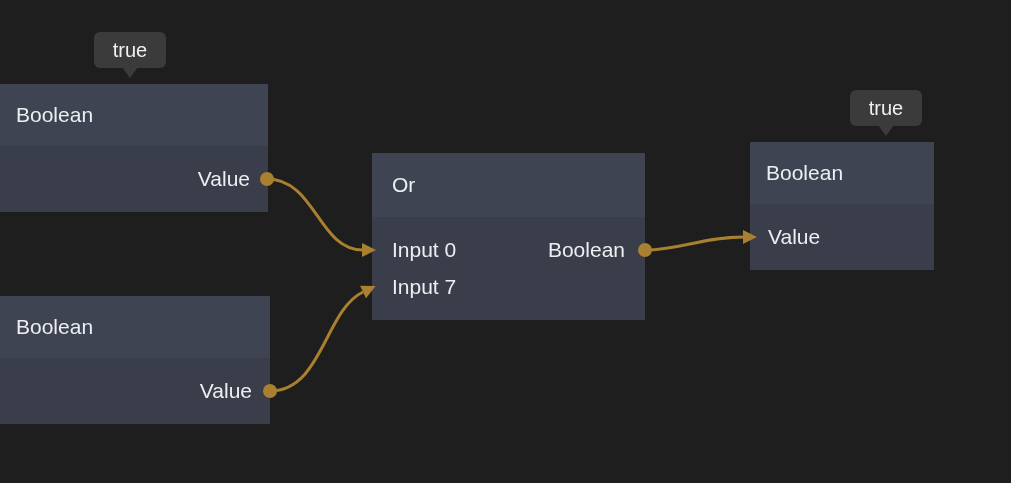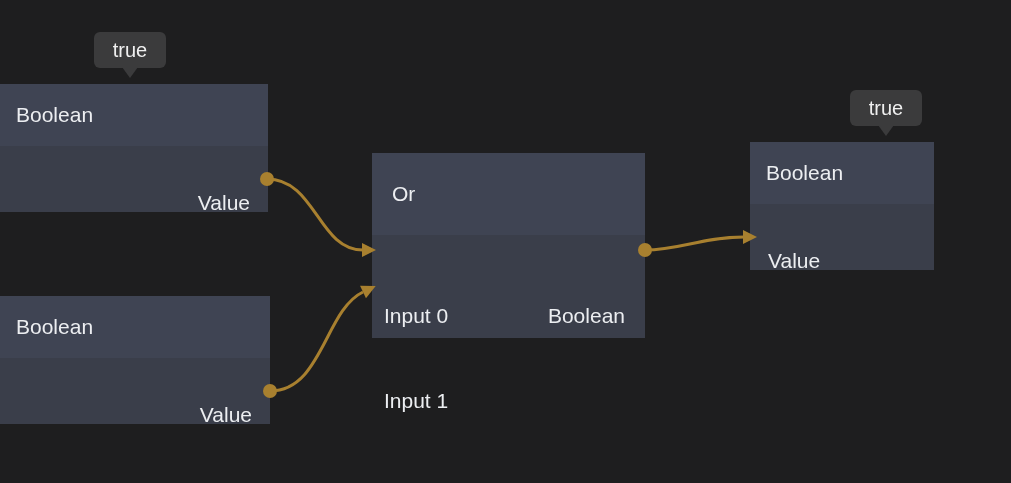--- a/index.html
+++ b/index.html
@@ -30,29 +30,28 @@
   }
   .bool-header { height: 62px; padding: 0 16px; }
   .bool-body {
     height: 66px;
     display: flex;
     align-items: center;
     font-size: 21px;
   }
   .bool-body.out { justify-content: flex-end; padding-right: 18px; }
   .bool-body.in  { justify-content: flex-start; padding-left: 18px; }
-  .or-header { height: 64px; padding: 9px 20px; }
-  .or-body { height: 103px; padding: 14px 20px 0 12px; box-sizing: border-box; }
+  .or-header { height: 64px; padding: 0 20px; }
+  .or-body { height: 103px; padding: 14px 20px 0 20px; box-sizing: border-box; }
   .port-row {
     height: 37px;
     display: flex;
     align-items: center;
     justify-content: space-between;
     font-size: 21px;
-    margin-top: 48px;
   }
   .tooltip {
     position: absolute;
     height: 36px;
     background: var(--tooltip, #3b3b3c);
     border-radius: 6px;
     color: #f0f0f0;
     font-size: 20px;
     display: flex;
     align-items: center;
@@ -116,21 +115,21 @@
   <div class="node" style="left:372px; top:153px; width:273px;">
     <div class="node-header or-header">
       <span>Or</span>
     </div>
     <div class="node-body or-body">
       <div class="port-row">
         <span>Input 0</span>
         <span>Boolean</span>
       </div>
       <div class="port-row">
-        <span>Input 1</span>
+        <span>Input 7</span>
       </div>
     </div>
   </div>
 
   <div class="node" style="left:750px; top:142px; width:273px;">
     <div class="node-header bool-header">
       <span>Boolean</span>
     </div>
     <div class="node-body bool-body in">
       <span class="port-row">

